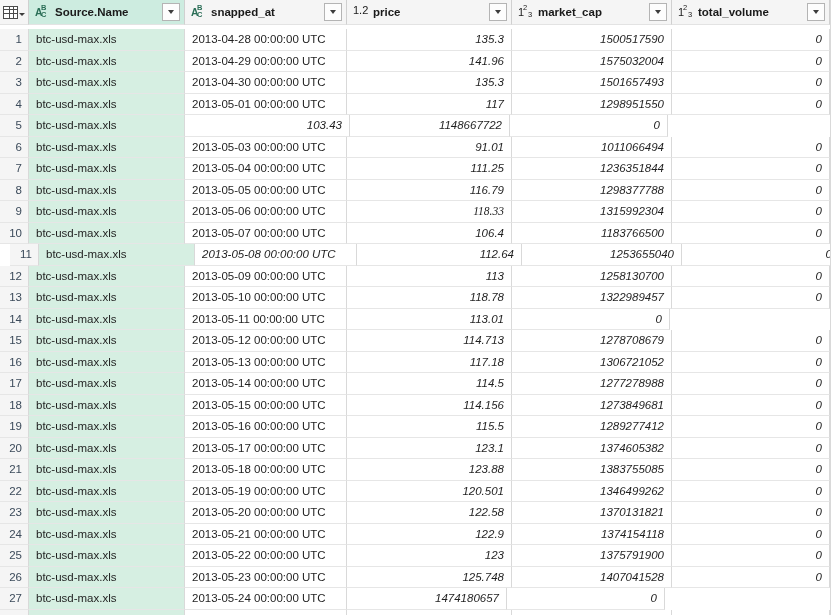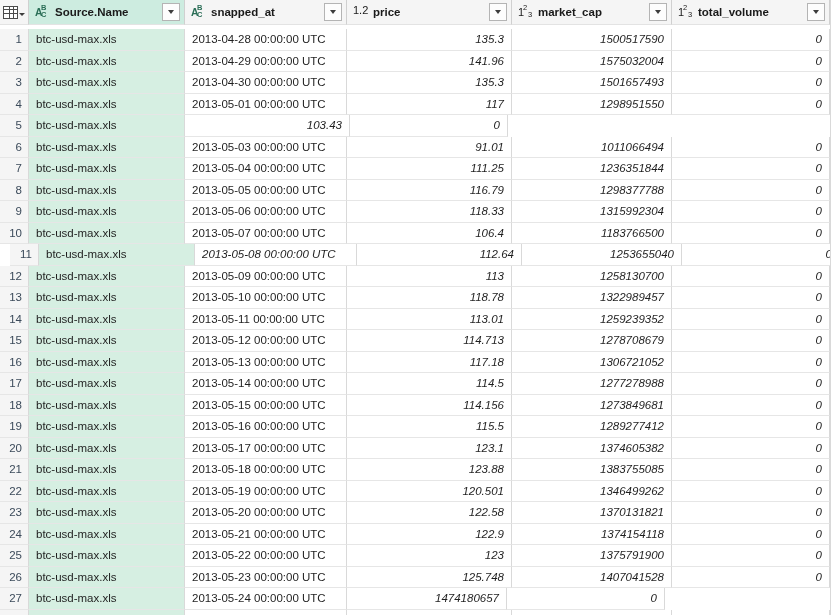--- a/index.html
+++ b/index.html
@@ -337,20 +337,21 @@
         <div class="cell txt selcol" style="width:156px;flex:0 0 156px;">btc-usd-max.xls</div>
         <div class="cell txt" style="width:162px;flex:0 0 162px;">2013-05-01 00:00:00 UTC</div>
         <div class="cell num" style="width:165px;flex:0 0 165px;">117</div>
         <div class="cell num" style="width:160px;flex:0 0 160px;">1298951550</div>
         <div class="cell num" style="width:158px;flex:0 0 158px;">0</div>
       </div>
       <div class="row">
         <div class="cell rownum" style="width:29px;flex:0 0 29px;">5</div>
         <div class="cell txt selcol" style="width:156px;flex:0 0 156px;">btc-usd-max.xls</div>
         <div class="cell num" style="width:165px;flex:0 0 165px;">103.43</div>
+        <div class="cell num" style="width:160px;flex:0 0 160px;">1148667722</div>
         <div class="cell num" style="width:158px;flex:0 0 158px;">0</div>
       </div>
       <div class="row">
         <div class="cell rownum" style="width:29px;flex:0 0 29px;">6</div>
         <div class="cell txt selcol" style="width:156px;flex:0 0 156px;">btc-usd-max.xls</div>
         <div class="cell txt" style="width:162px;flex:0 0 162px;">2013-05-03 00:00:00 UTC</div>
         <div class="cell num" style="width:165px;flex:0 0 165px;">91.01</div>
         <div class="cell num" style="width:160px;flex:0 0 160px;">1011066494</div>
         <div class="cell num" style="width:158px;flex:0 0 158px;">0</div>
       </div>
@@ -367,21 +368,21 @@
         <div class="cell txt selcol" style="width:156px;flex:0 0 156px;">btc-usd-max.xls</div>
         <div class="cell txt" style="width:162px;flex:0 0 162px;">2013-05-05 00:00:00 UTC</div>
         <div class="cell num" style="width:165px;flex:0 0 165px;">116.79</div>
         <div class="cell num" style="width:160px;flex:0 0 160px;">1298377788</div>
         <div class="cell num" style="width:158px;flex:0 0 158px;">0</div>
       </div>
       <div class="row">
         <div class="cell rownum" style="width:29px;flex:0 0 29px;">9</div>
         <div class="cell txt selcol" style="width:156px;flex:0 0 156px;">btc-usd-max.xls</div>
         <div class="cell txt" style="width:162px;flex:0 0 162px;">2013-05-06 00:00:00 UTC</div>
-        <div class="cell num" style="width:165px;flex:0 0 165px;">118.33</div>
+        <div class="cell num" style="width:165px;flex:0 0 165px;font-family:Liberation Serif, serif;">118.33</div>
         <div class="cell num" style="width:160px;flex:0 0 160px;">1315992304</div>
         <div class="cell num" style="width:158px;flex:0 0 158px;">0</div>
       </div>
       <div class="row">
         <div class="cell rownum" style="width:29px;flex:0 0 29px;">10</div>
         <div class="cell txt selcol" style="width:156px;flex:0 0 156px;">btc-usd-max.xls</div>
         <div class="cell txt" style="width:162px;flex:0 0 162px;">2013-05-07 00:00:00 UTC</div>
         <div class="cell num" style="width:165px;flex:0 0 165px;">106.4</div>
         <div class="cell num" style="width:160px;flex:0 0 160px;">1183766500</div>
         <div class="cell num" style="width:158px;flex:0 0 158px;">0</div>
@@ -408,21 +409,20 @@
         <div class="cell txt" style="width:162px;flex:0 0 162px;">2013-05-10 00:00:00 UTC</div>
         <div class="cell num" style="width:165px;flex:0 0 165px;">118.78</div>
         <div class="cell num" style="width:160px;flex:0 0 160px;">1322989457</div>
         <div class="cell num" style="width:158px;flex:0 0 158px;">0</div>
       </div>
       <div class="row">
         <div class="cell rownum" style="width:29px;flex:0 0 29px;">14</div>
         <div class="cell txt selcol" style="width:156px;flex:0 0 156px;">btc-usd-max.xls</div>
         <div class="cell txt" style="width:162px;flex:0 0 162px;">2013-05-11 00:00:00 UTC</div>
         <div class="cell num" style="width:165px;flex:0 0 165px;">113.01</div>
-        <div class="cell num" style="width:160px;flex:0 0 160px;">1259239352</div>
         <div class="cell num" style="width:158px;flex:0 0 158px;">0</div>
       </div>
       <div class="row">
         <div class="cell rownum" style="width:29px;flex:0 0 29px;">15</div>
         <div class="cell txt selcol" style="width:156px;flex:0 0 156px;">btc-usd-max.xls</div>
         <div class="cell txt" style="width:162px;flex:0 0 162px;">2013-05-12 00:00:00 UTC</div>
         <div class="cell num" style="width:165px;flex:0 0 165px;">114.713</div>
         <div class="cell num" style="width:160px;flex:0 0 160px;">1278708679</div>
         <div class="cell num" style="width:158px;flex:0 0 158px;">0</div>
       </div>

